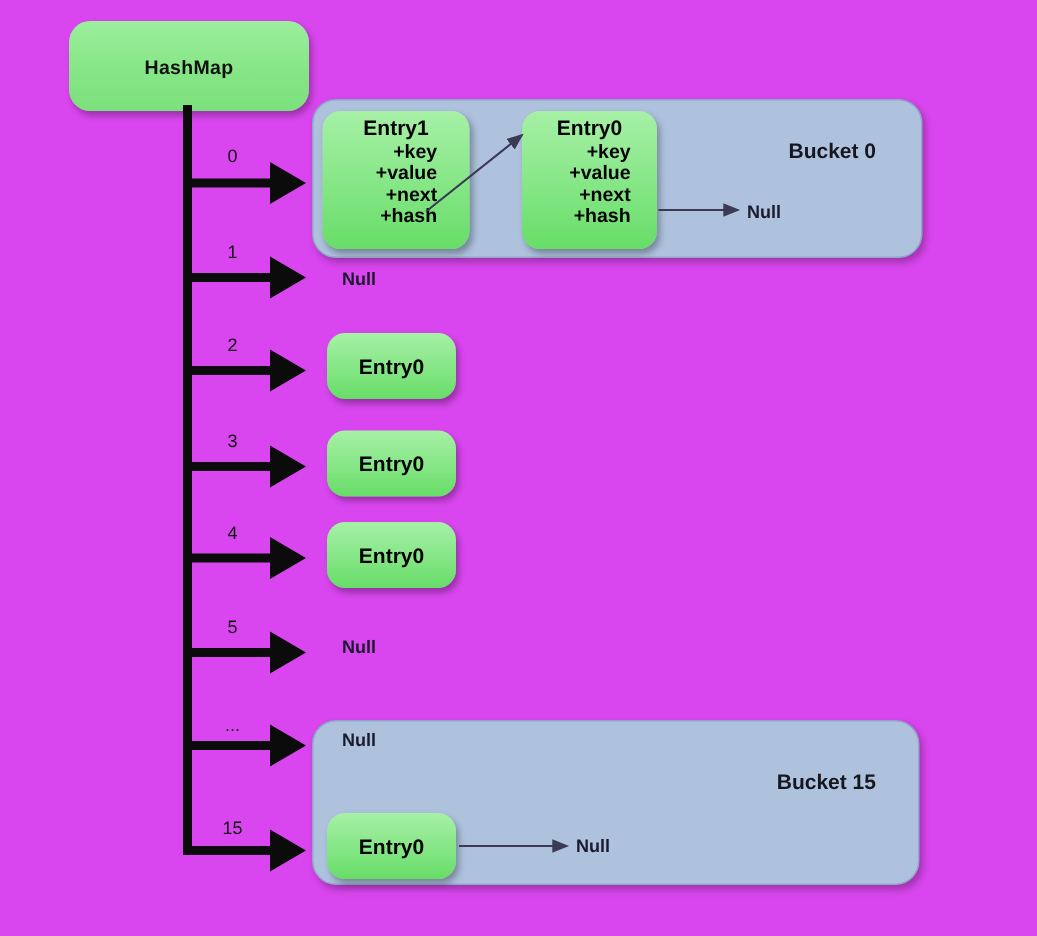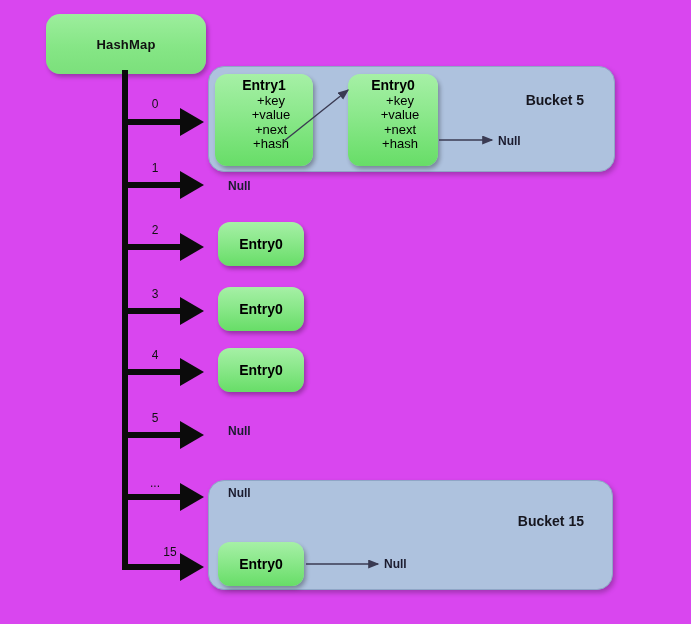--- a/index.html
+++ b/index.html
@@ -110,25 +110,25 @@
     line-height: 1.05;
     white-space: nowrap;
   }
   .entry-attrs {
     margin-top: 1px;
     padding-left: 14px;
     align-self: center;
   }
   .entry-attr {
     font-size: 13px;
-    font-weight: normal;
+    font-weight: bold;
     color: #000000;
     line-height: 1.12;
     white-space: nowrap;
-    text-align: center;
+    text-align: right;
   }
 
   
   #connector-layer {
     position: absolute;
     left: 0;
     top: 0;
     width: 691px;
     height: 624px;
     pointer-events: none;
@@ -139,21 +139,21 @@
 
 <div id="canvas">
 
   <div class="abs" id="hashmap-node">
     <span class="node-title">HashMap</span>
   </div>
 
   <div class="abs spine" style="left:122px; top:70px; height:500px;"></div>
 
   <div class="abs bucket-panel" style="left:208px; top:66px; width:405px; height:104px;">
-    <span class="bucket-title" style="right:30px; top:25px;">Bucket 5</span>
+    <span class="bucket-title" style="right:30px; top:25px;">Bucket 0</span>
   </div>
 
   <div class="abs entry-box" style="left:215px; top:74px; width:98px; height:88px; padding-top:4px;">
     <span class="entry-title">Entry1</span>
     <div class="entry-attrs">
       <div class="entry-attr">+key</div>
       <div class="entry-attr">+value</div>
       <div class="entry-attr">+next</div>
       <div class="entry-attr">+hash</div>
     </div>
@@ -217,21 +217,21 @@
   <span class="abs row-index" style="left:142px; top:411px;">5</span>
   <div class="abs row-line" style="left:126px; top:432px; width:56px;"></div>
   <div class="abs row-arrow" style="left:180px; top:421px;"></div>
   <span class="abs null-label" style="left:228px; top:424px;">Null</span>
 
   <span class="abs row-index" style="left:142px; top:476px;">...</span>
   <div class="abs row-line" style="left:126px; top:494px; width:56px;"></div>
   <div class="abs row-arrow" style="left:180px; top:483px;"></div>
   <span class="abs null-label" style="left:228px; top:486px;">Null</span>
 
-  <span class="abs row-index" style="left:157px; top:545px;">15</span>
+  <span class="abs row-index" style="left:142px; top:545px;">15</span>
   <div class="abs row-line" style="left:126px; top:564px; width:56px;"></div>
   <div class="abs row-arrow" style="left:180px; top:553px;"></div>
 
   <svg id="connector-layer" viewBox="0 0 691 624" xmlns="http://www.w3.org/2000/svg">
     <defs>
       <marker id="thin-arrowhead" markerWidth="9" markerHeight="9" refX="7" refY="3.2" orient="auto" markerUnits="strokeWidth">
         <path d="M0,0 L8,3.2 L0,6.4 z" fill="#3A3A52"></path>
       </marker>
     </defs>
 

